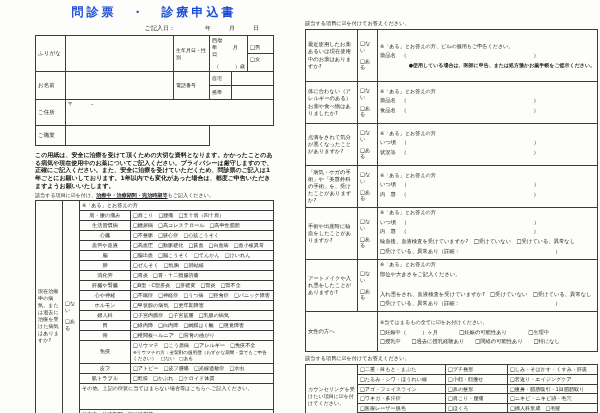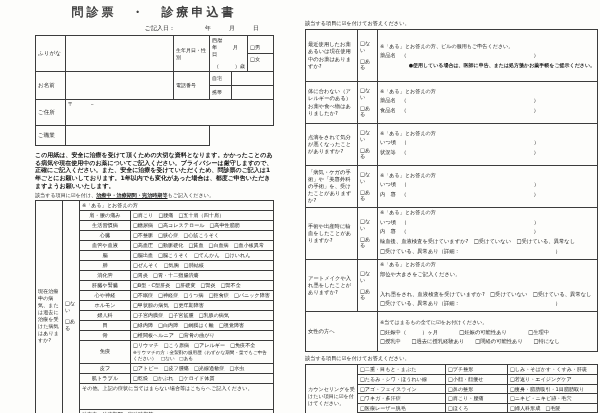--- a/index.html
+++ b/index.html
@@ -8,21 +8,21 @@
     background:#fdfdfb;
     font-family:"DejaVu Sans","Liberation Sans",sans-serif;
     color:#1c1c1c;
     position:relative;
     overflow:hidden;
   }
   .page { position:absolute; top:0; }
   #page1 { left:35px; width:238px; top:4px; }
   #page2 { left:305px; width:292px; top:20px; }
 
-  .title { font-size:12px; font-weight:bold; text-align:center; letter-spacing:3px; color:#404040; }
+  .title { font-size:12px; font-weight:bold; text-align:center; letter-spacing:3px; color:#1d4ed8; }
   .date-line { font-size:6px; text-align:right; padding-right:14px; margin-top:3px; margin-bottom:2px; }
 
   table { border-collapse:collapse; table-layout:fixed; width:238px; }
   td { border:1px solid #3c3c3c; padding:1px 2px; font-size:5.4px; line-height:1.3; vertical-align:top; overflow:hidden; color:#1c1c1c; }
   .ghost { border:none; background:transparent; }
 
   
   .lbl { font-size:5.6px; vertical-align:middle; }
   .sm  { font-size:5px; }
   .r1 td { height:28px; }

